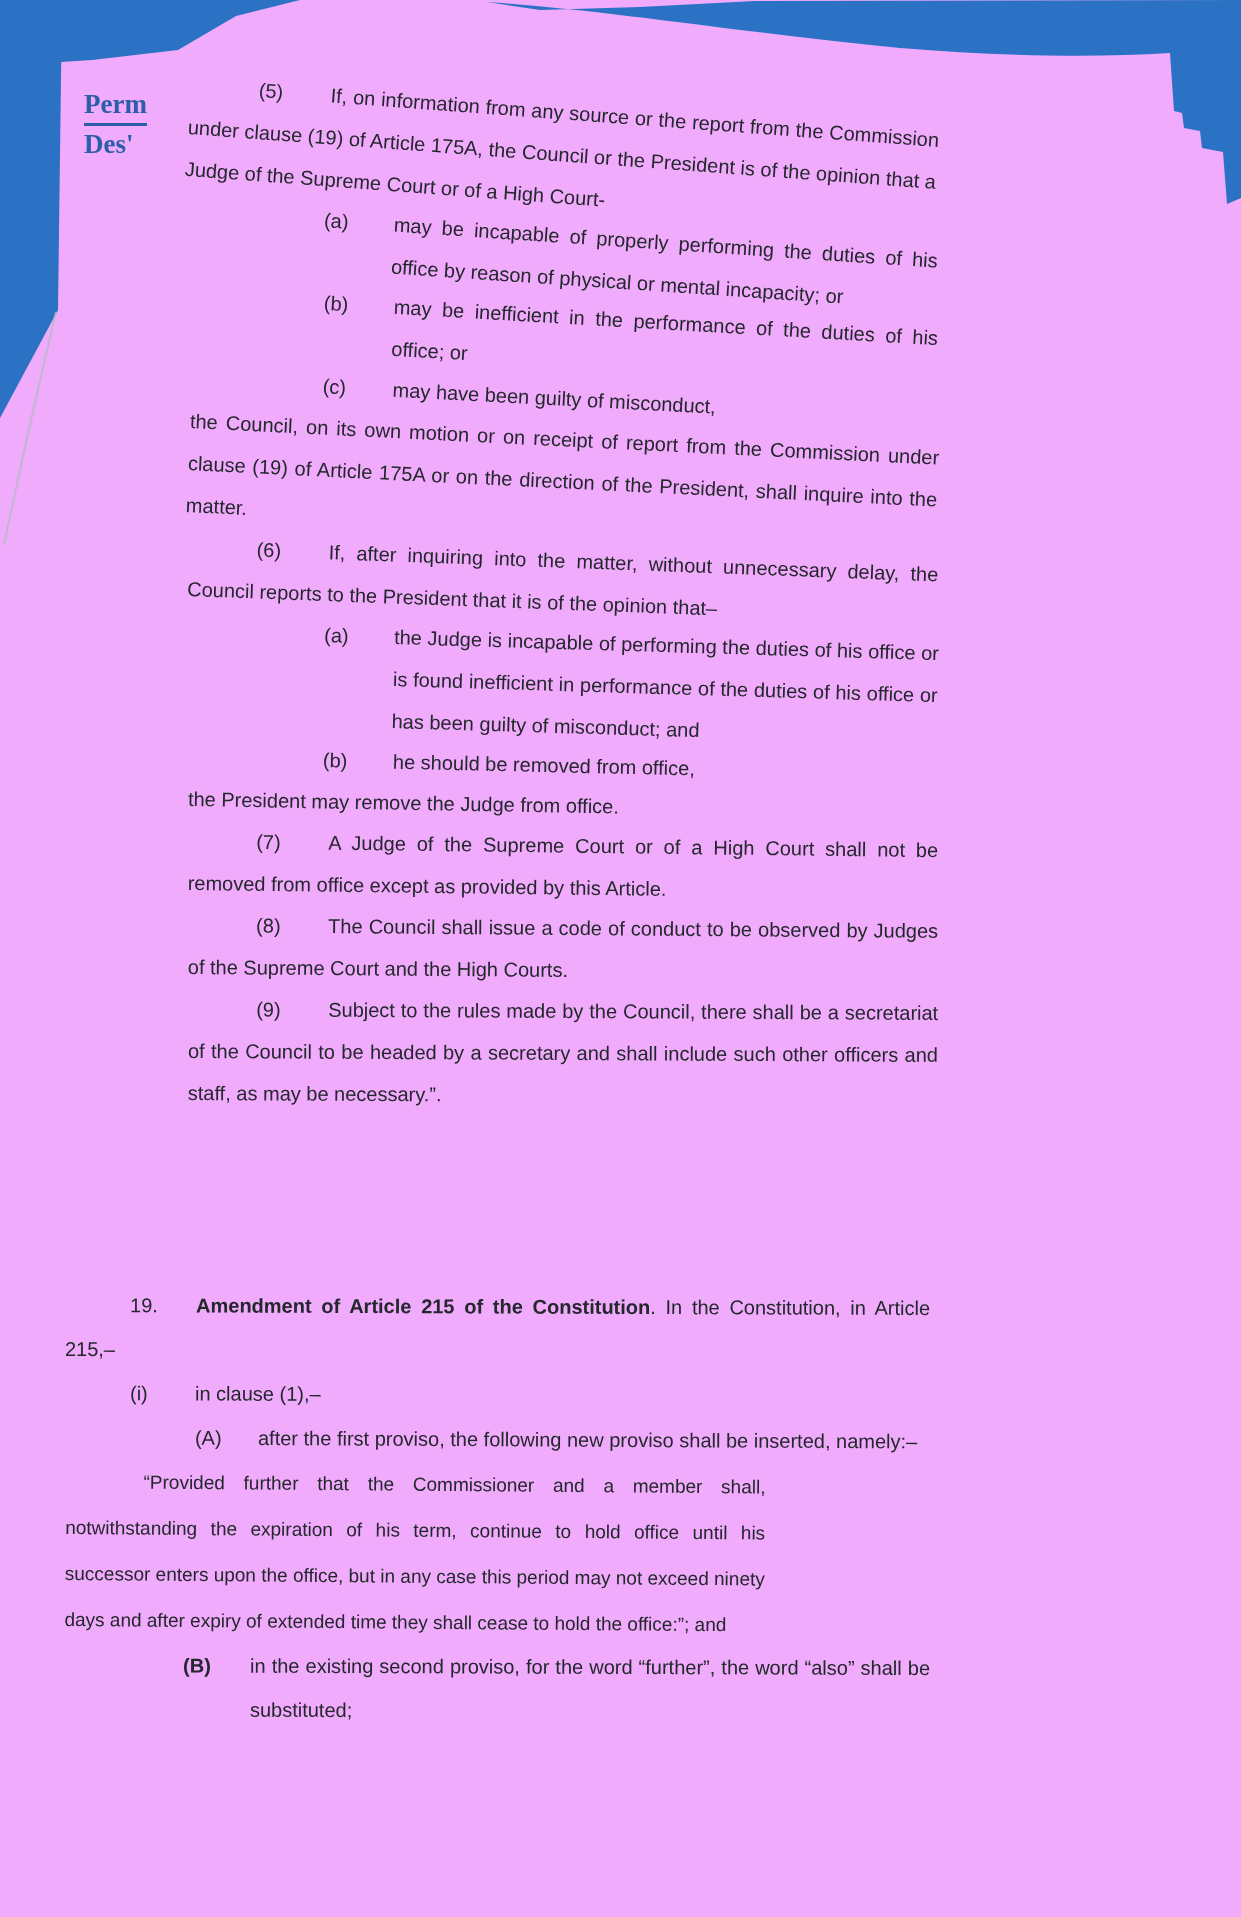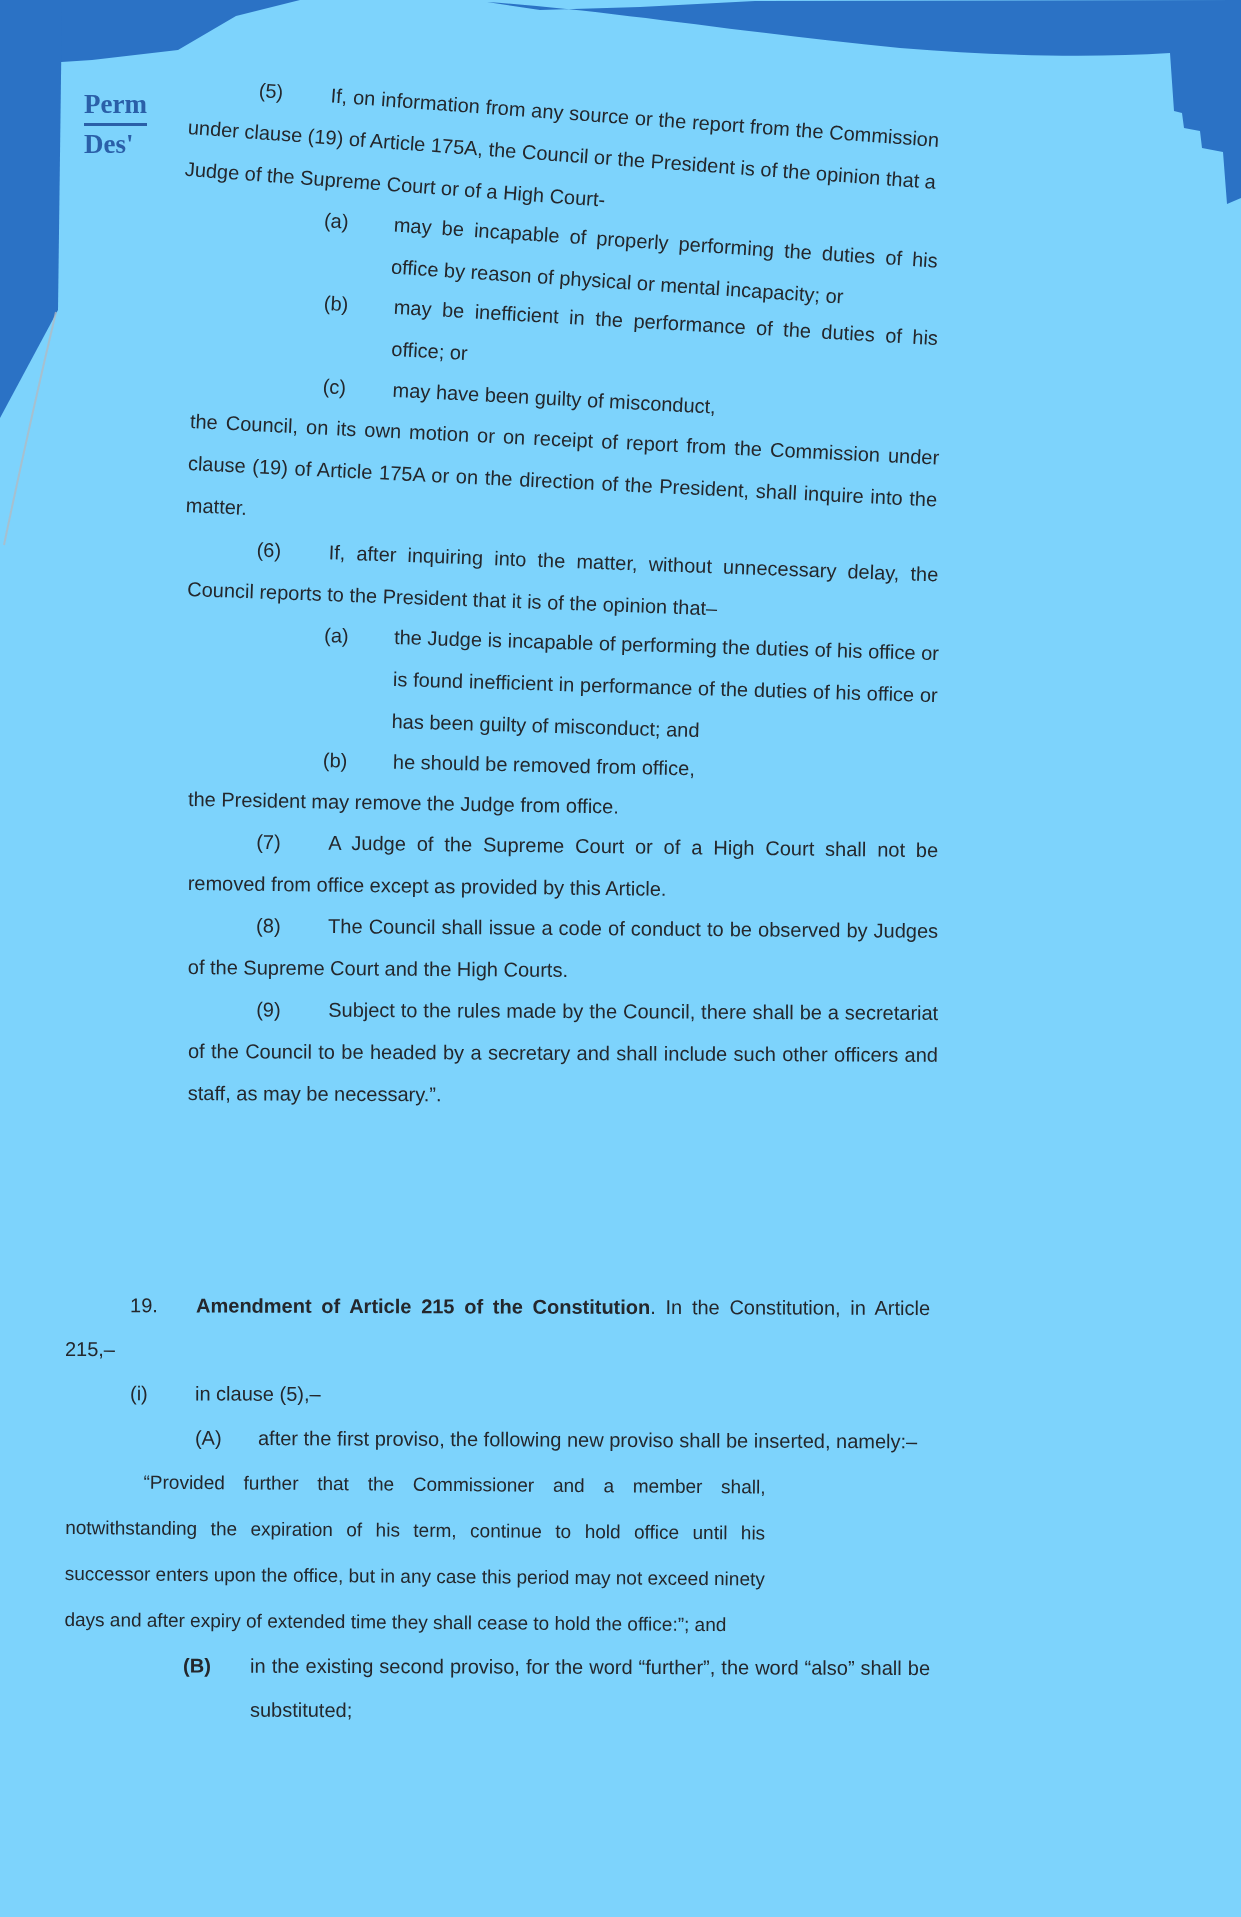--- a/index.html
+++ b/index.html
@@ -1,17 +1,17 @@
 <!DOCTYPE html>
 <html><head>
 <meta charset="utf-8">
 <style>
   html,body{margin:0;padding:0;background:#ffffff;}
   .page{
-    position:relative;width:1241px;height:1917px;background:#7dd3fc;
+    position:relative;width:1241px;height:1917px;background:#f0abfc;
     overflow:hidden;font-family:"Liberation Sans",sans-serif;color:#24272c;
   }
   .decor{position:absolute;left:0;top:0;width:1241px;height:1917px;pointer-events:none;}
   .decor .blue{fill:#2b72c5;}
   .decor .edge{fill:none;stroke:#b4b9c0;stroke-width:2;opacity:.75;}
 
   .margin-note{
     position:absolute;left:84px;top:86px;
     font-family:"Liberation Serif",serif;font-weight:bold;
     font-size:27px;line-height:36px;color:#2a5fa8;
@@ -102,21 +102,21 @@
     <p class="clause t05"><span class="cnum">(8)</span><span>The Council shall issue a code of conduct to be observed by Judges of the Supreme Court and the High Courts.</span></p>
 
     <p class="clause t03"><span class="cnum">(9)</span><span>Subject to the rules made by the Council, there shall be a secretariat of the Council to be headed by a secretary and shall include such other officers and staff, as may be necessary.”.</span></p>
 
   </div>
 
   <div class="sec19">
 
     <p class="p19 t02"><span class="s19num">19.</span><span class="bold">Amendment of Article 215 of the Constitution</span><span>. In the Constitution, in Article 215,–</span></p>
 
-    <p class="itemI t02"><span class="ilabel">(i)</span><span>in clause (5),–</span></p>
+    <p class="itemI t02"><span class="ilabel">(i)</span><span>in clause (1),–</span></p>
 
     <p class="itemA t03"><span class="alabel">(A)</span><span>after the first proviso, the following new proviso shall be inserted, namely:–</span></p>
 
     <p class="proviso t05">“Provided further that the Commissioner and a member shall, notwithstanding the expiration of his term, continue to hold office until his successor enters upon the office, but in any case this period may not exceed ninety days and after expiry of extended time they shall cease to hold the office:”; and</p>
 
     <p class="itemB t02"><span class="blabel">(B)</span><span>in the existing second proviso, for the word “further”, the word “also” shall be substituted;</span></p>
 
   </div>
 
 </div>

